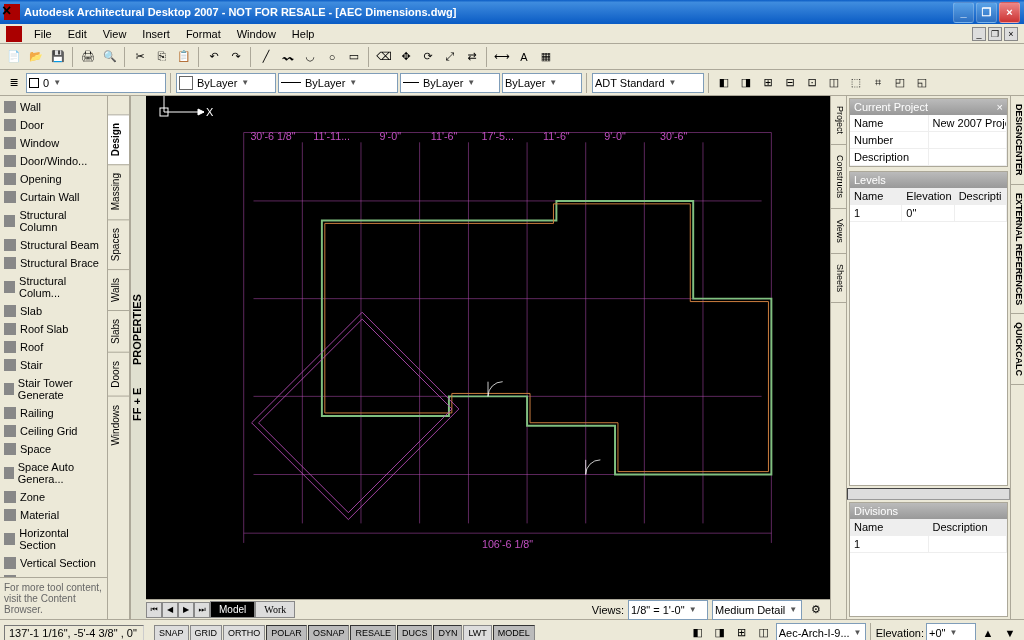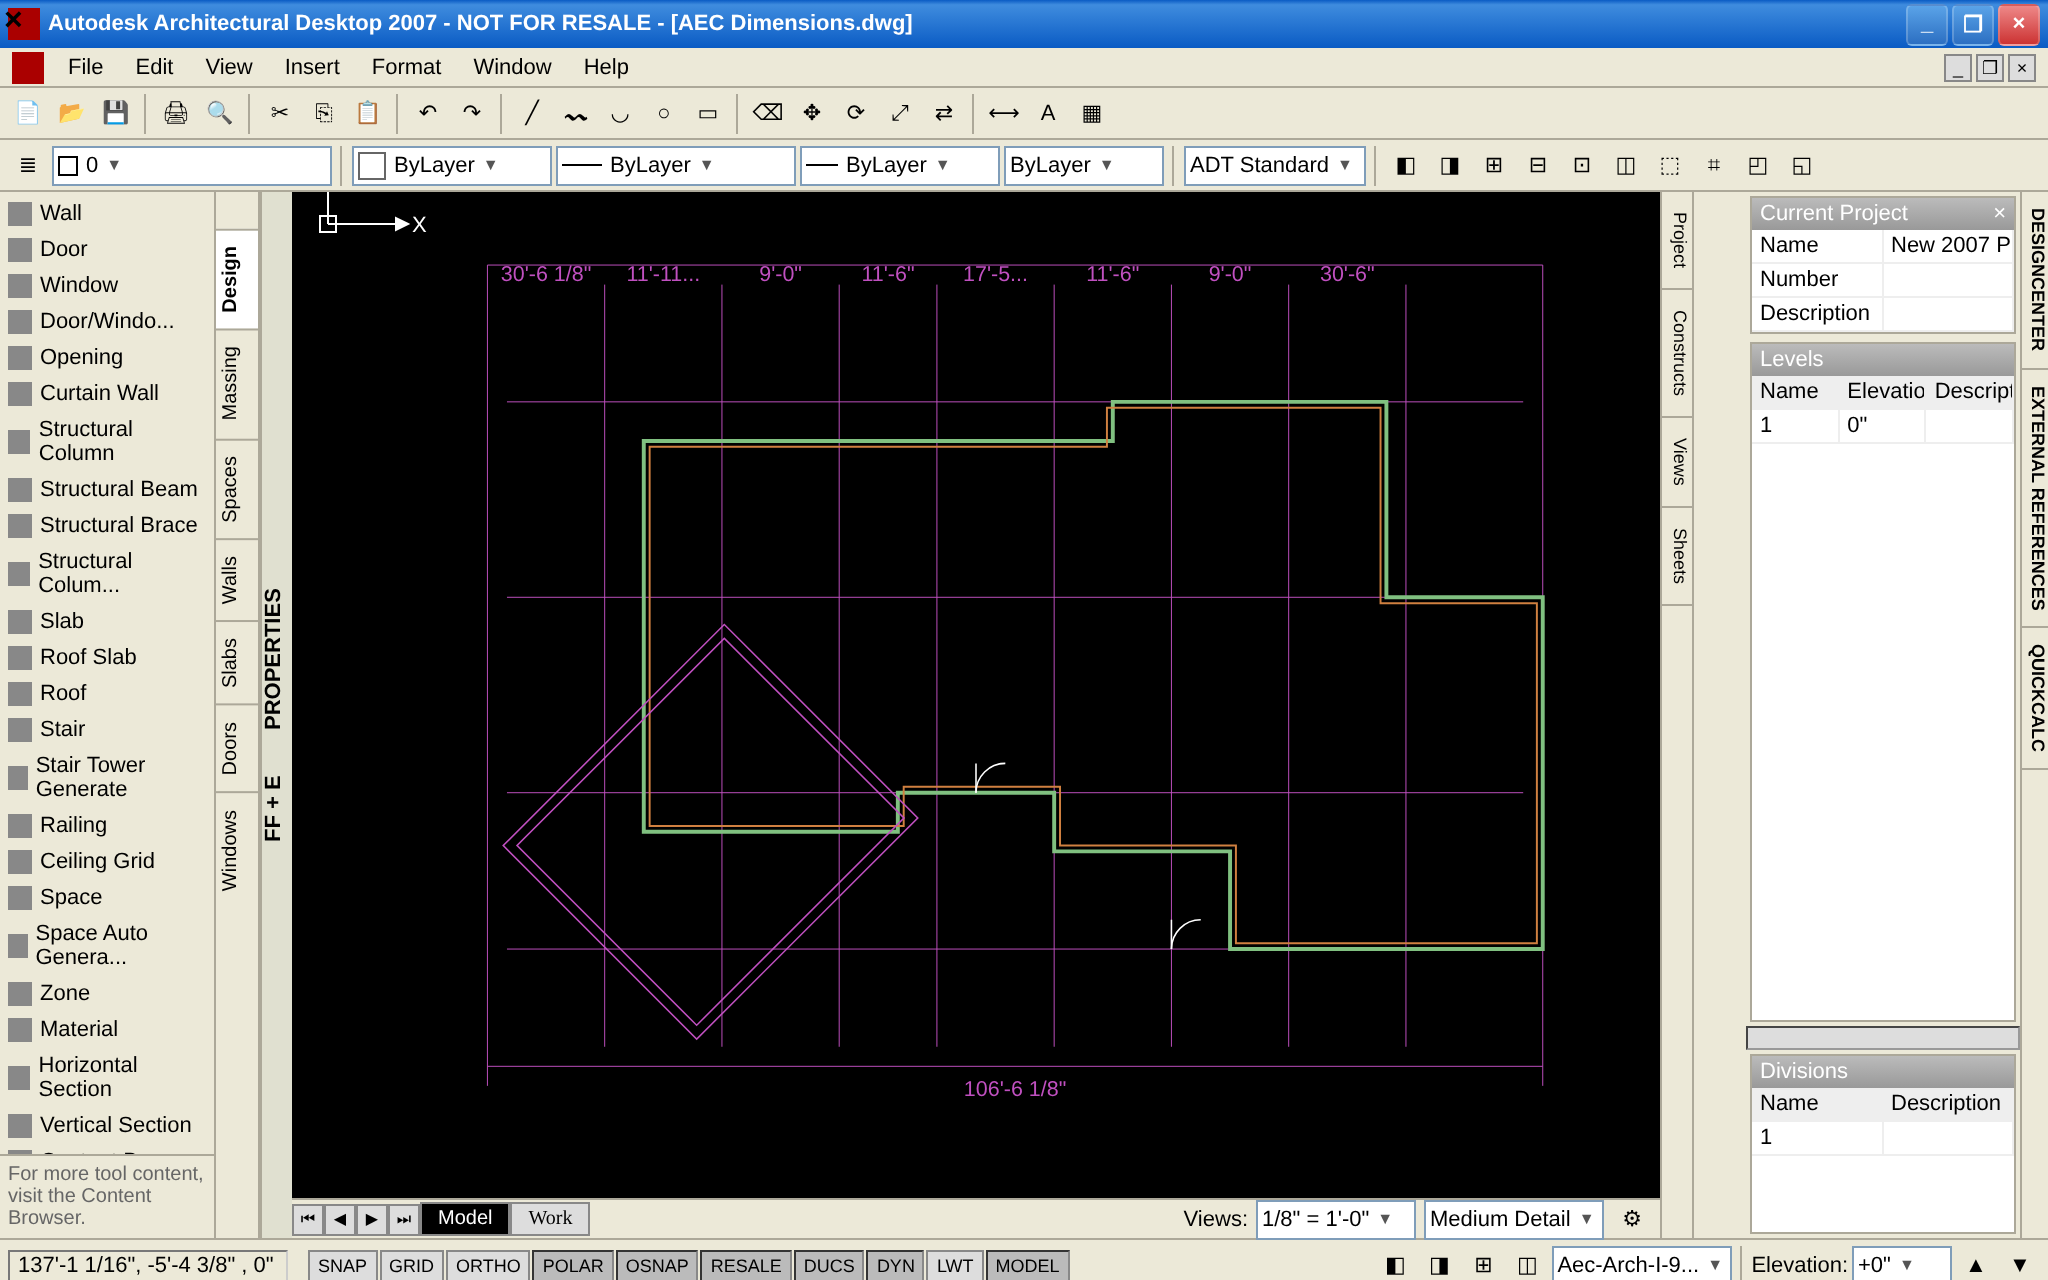--- a/index.html
+++ b/index.html
@@ -33,21 +33,21 @@
 .proppal { width: 16px; background: #e0e0d0; border-right: 1px solid #aca899; writing-mode: vertical-rl; transform: rotate(180deg); text-align: center; padding: 4px 0; font-size: 10px; font-weight: bold; }
 .canvas-area { flex: 1; display: flex; flex-direction: column; background: #000; position: relative; }
 .canvas { flex: 1; background: #000; position: relative; overflow: hidden; }
 .canvas svg { width: 100%; height: 100%; }
 .canvas-bottom { height: 20px; background: #ece9d8; display: flex; align-items: center; border-top: 1px solid #aca899; }
 .nav-btns { display: flex; }
 .nav-btn { width: 16px; height: 16px; border: 1px solid #888; background: #ddd; font-size: 8px; display:flex;align-items:center;justify-content:center; }
 .ctab { padding: 2px 8px; border: 1px solid #888; background: #000; color: white; font-size: 10px; }
 .ctab.inactive { background: #ddd; color: #000; font-family: Liberation Serif, serif; }
 .scale-info { margin-left: auto; padding: 0 4px; display:flex; gap:4px; align-items:center; }
-.rpanel { width: 164px; background: #ece9d8; border-left: 1px solid #aca899; display: flex; flex-direction: column; padding-left: 26px; }
+.rpanel { width: 164px; background: #ece9d8; border-left: 1px solid #aca899; display: flex; flex-direction: column; }
 .rpal { border: 1px solid #aca899; margin: 2px; background: white; }
 .rpal-hdr { background: linear-gradient(#bbb,#999); color: white; padding: 2px 4px; font-size: 10px; display:flex; }
 .rpal-hdr .x { margin-left:auto; }
 .rpal-body { font-size: 10px; }
 .rpal-row { display: flex; border-bottom: 1px solid #eee; }
 .rpal-cell { flex: 1; padding: 2px 4px; border-right: 1px solid #eee; overflow: hidden; white-space: nowrap; }
 .rtabs { width: 16px; background: #ece9d8; display: flex; flex-direction: column; border-left: 1px solid #aca899; }
 .rtab { writing-mode: vertical-rl; padding: 10px 1px; border-bottom: 1px solid #aca899; font-size: 9px; text-align: center; }
 .far-right { width: 14px; background: #ece9d8; border-left: 1px solid #aca899; display:flex;flex-direction:column; }
 .far-right .v { writing-mode: vertical-rl; padding: 8px 0; font-size: 9px; font-weight: bold; text-align: center; border-bottom:1px solid #aca899;}
@@ -136,21 +136,21 @@
   <div class="combo" style="width:100px">
     <span style="border-top:1px solid #000;width:16px"></span>
     <span style="margin-left:4px">ByLayer</span>
     <span class="arr">▼</span>
   </div>
   <div class="combo" style="width:80px">
     <span>ByLayer</span>
     <span class="arr">▼</span>
   </div>
   <div class="tsep"></div>
-  <div class="combo" style="width:91px">
+  <div class="combo" style="width:112px">
     <span>ADT Standard</span>
     <span class="arr">▼</span>
   </div>
   <div class="tsep"></div>
   <div class="tbtn">◧</div>
   <div class="tbtn">◨</div>
   <div class="tbtn">⊞</div>
   <div class="tbtn">⊟</div>
   <div class="tbtn">⊡</div>
   <div class="tbtn">◫</div>
@@ -410,21 +410,21 @@
         <div class="rpal-row">
           <div class="rpal-cell">1</div>
           <div class="rpal-cell">0"</div>
           <div class="rpal-cell"></div>
         </div>
       </div>
     </div>
     <div style="height:12px;display:flex">
         <div style="flex:1;background:#ddd;border:1px inset #999"></div>
       </div>
-    <div class="rpal" style="height:90px">
+    <div class="rpal" style="height:115px">
       <div class="rpal-hdr">
           <span>Divisions</span>
         </div>
       <div class="rpal-body">
         <div class="rpal-row" style="background:#eee">
           <div class="rpal-cell">Name</div>
           <div class="rpal-cell">Description</div>
         </div>
         <div class="rpal-row">
           <div class="rpal-cell">1</div>

